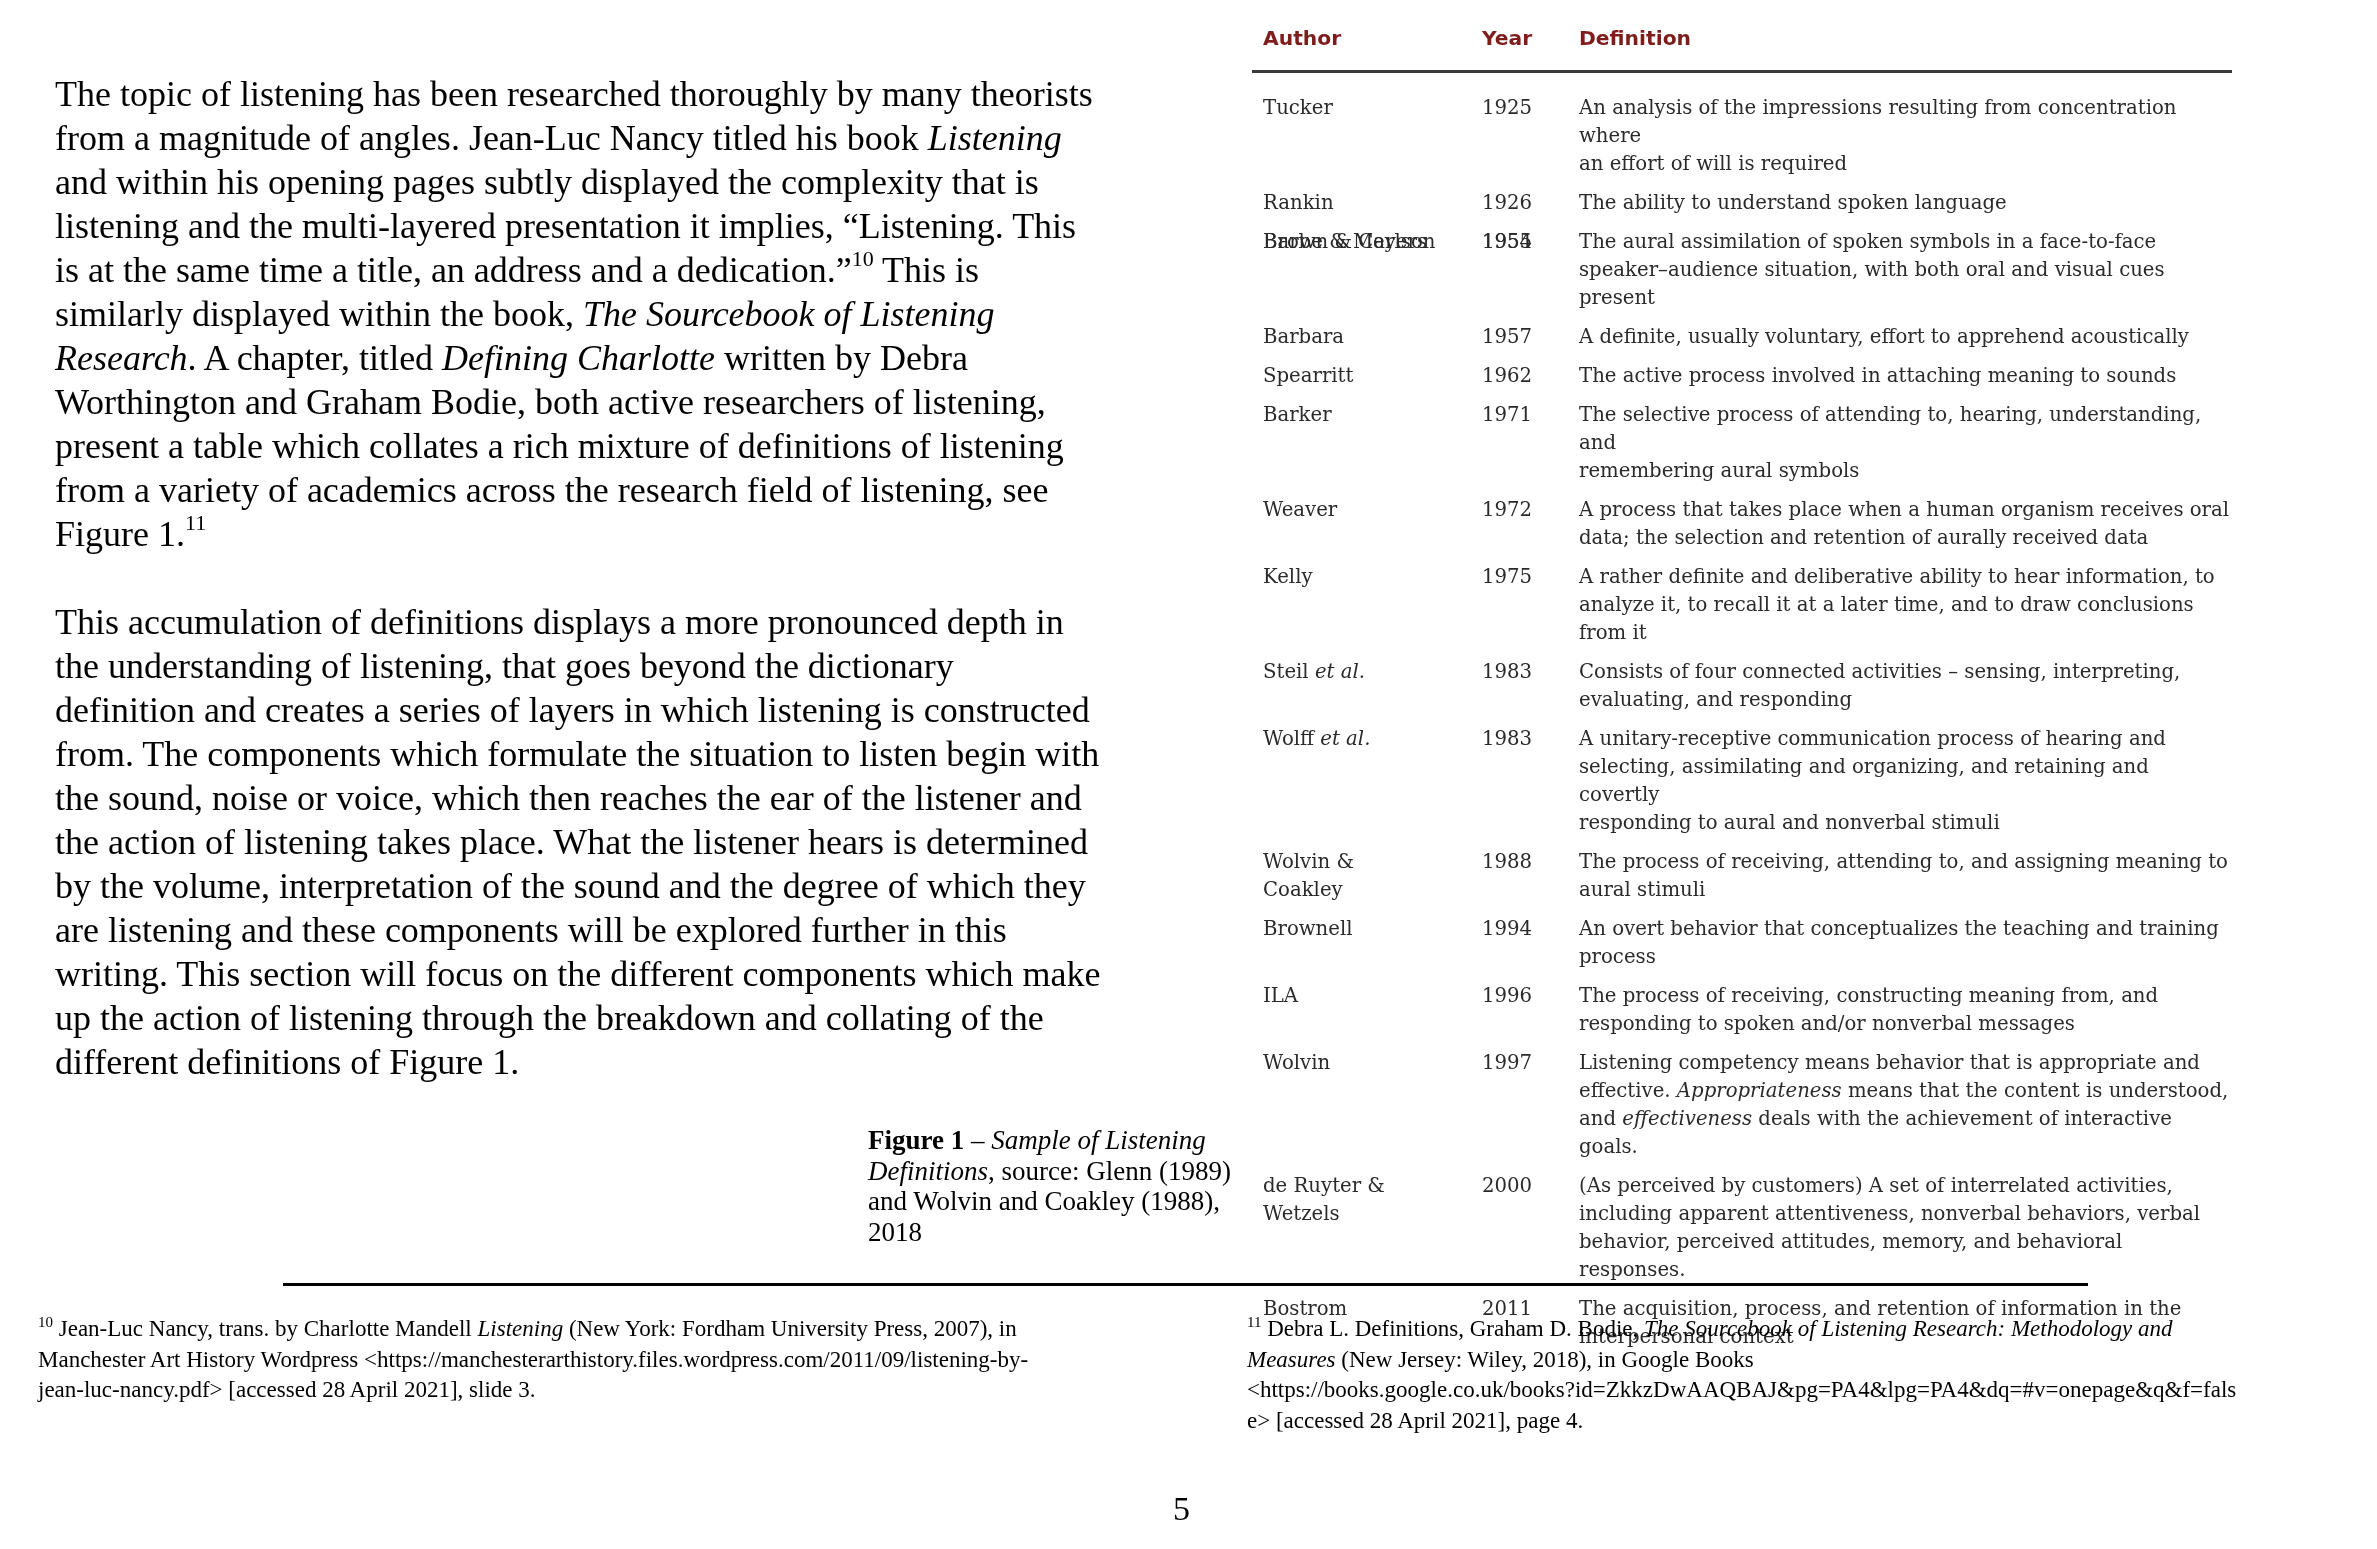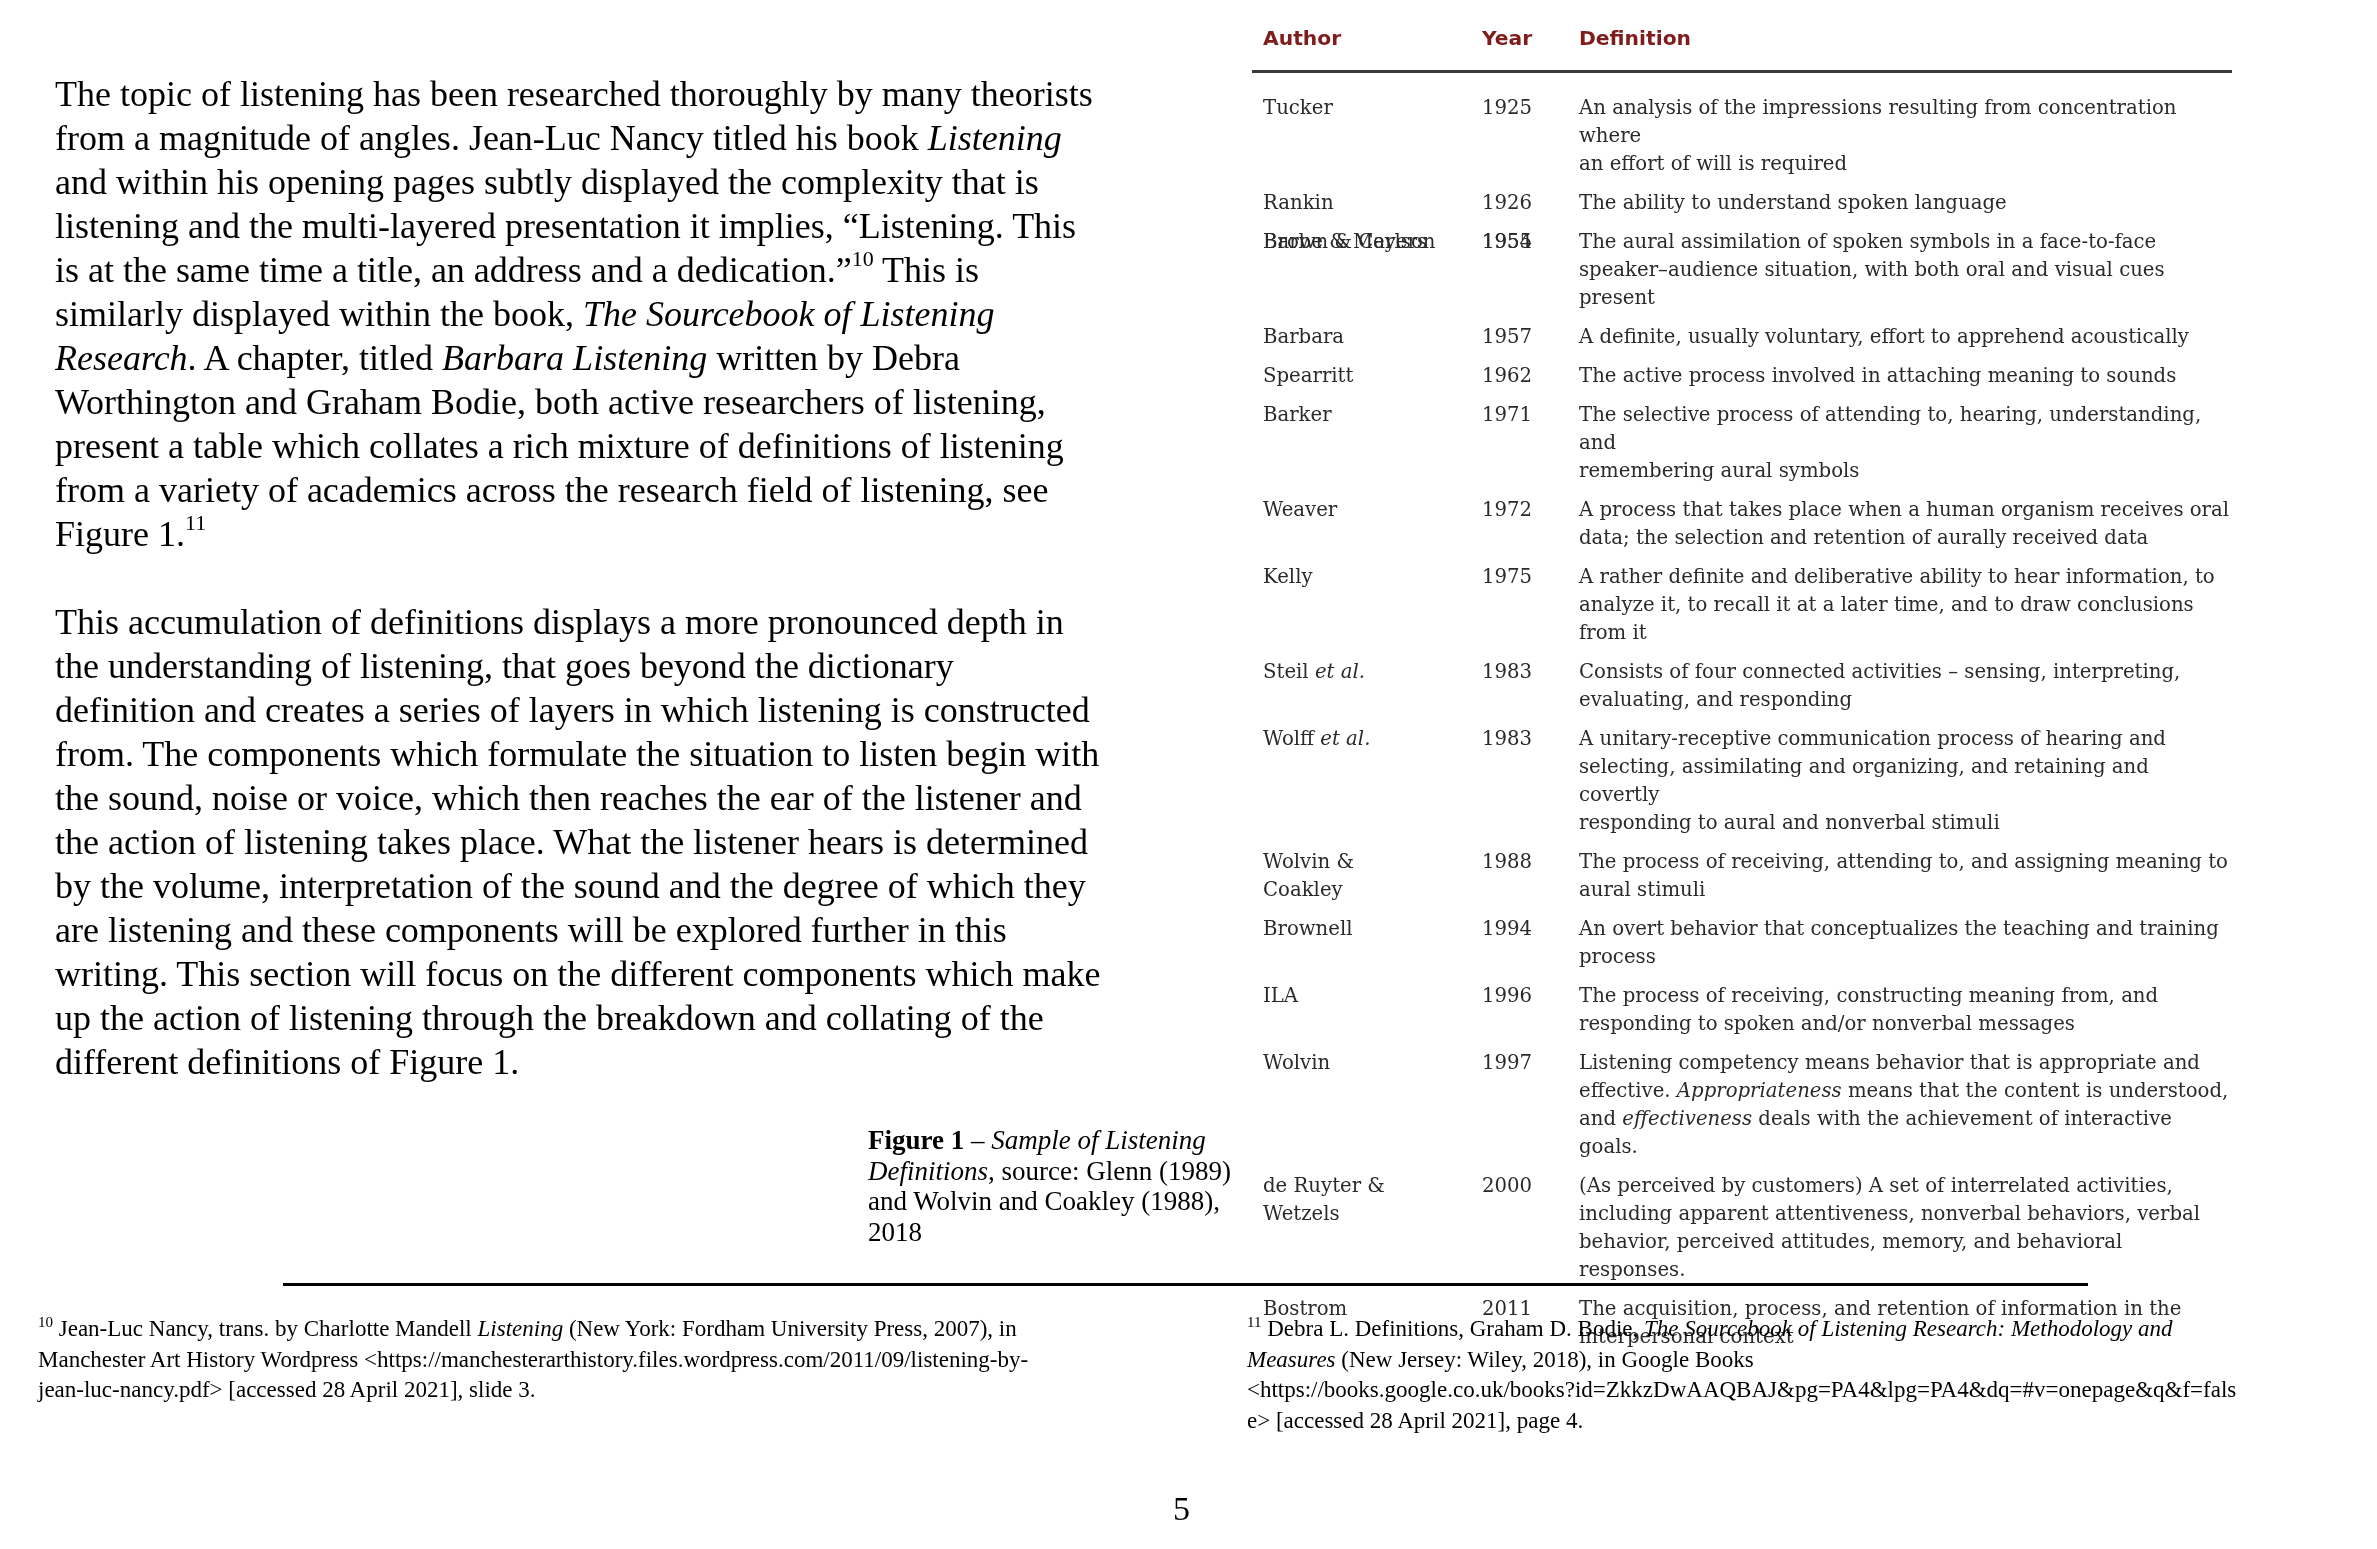--- a/index.html
+++ b/index.html
@@ -41,21 +41,21 @@
 </head>
 <body>
 
 <div class="body-col serif">
   <p><span>The topic of listening has been researched thoroughly by many theorists
 from a magnitude of angles. Jean-Luc Nancy titled his book </span><em>Listening</em><span>
 and within his opening pages subtly displayed the complexity that is
 listening and the multi-layered presentation it implies, “Listening. This
 is at the same time a title, an address and a dedication.”</span><sup class="fnref">10</sup><span> This is
 similarly displayed within the book, </span><em>The Sourcebook of Listening
-Research</em><span>. A chapter, titled </span><em>Barbara Listening</em><span> written by Debra
+Research</em><span>. A chapter, titled </span><em>Defining Charlotte</em><span> written by Debra
 Worthington and Graham Bodie, both active researchers of listening,
 present a table which collates a rich mixture of definitions of listening
 from a variety of academics across the research field of listening, see
 Figure 1.</span><sup class="fnref">11</sup></p>
   <p><span>This accumulation of definitions displays a more pronounced depth in
 the understanding of listening, that goes beyond the dictionary
 definition and creates a series of layers in which listening is constructed
 from. The components which formulate the situation to listen begin with
 the sound, noise or voice, which then reaches the ear of the listener and
 the action of listening takes place. What the listener hears is determined

